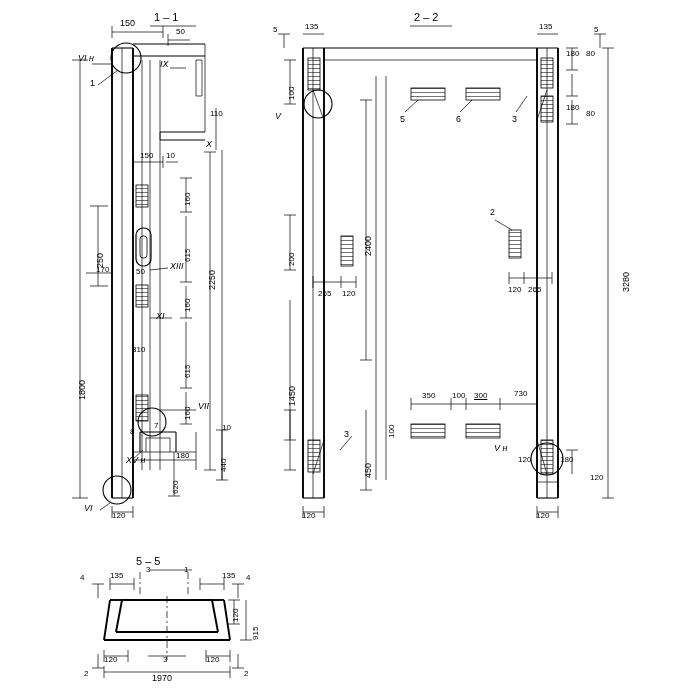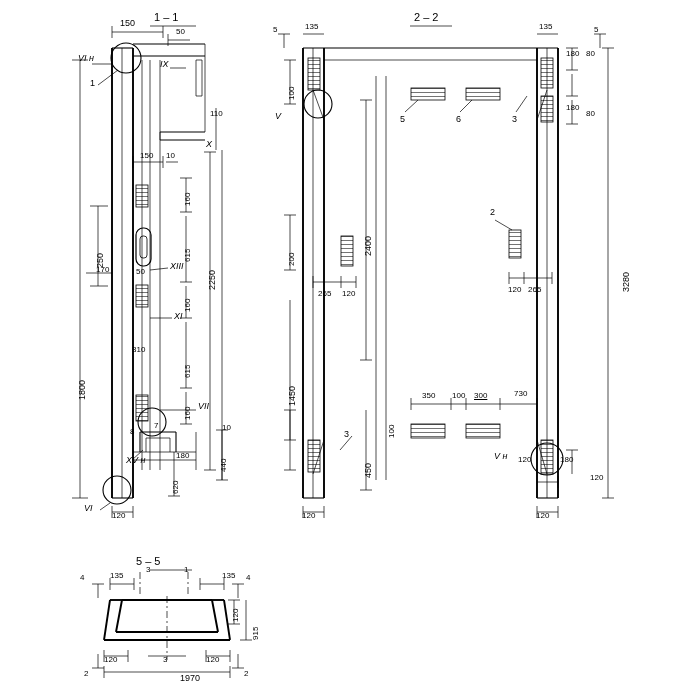--- a/index.html
+++ b/index.html
@@ -318,41 +318,41 @@
 <div class="t sm" style="left:222px;top:424px;">10</div>
 <div class="t rot" style="left:208px;top:290px;">2250</div>
 
 <div class="t rot" style="left:96px;top:268px;">250</div>
 <div class="t sm" style="left:96px;top:266px;">170</div>
 <div class="t rot" style="left:78px;top:400px;">1800</div>
 <div class="t sm" style="left:136px;top:268px;">50</div>
 <div class="t sm" style="left:132px;top:346px;">310</div>
 
 <div class="t ital" style="left:170px;top:262px;">XIII</div>
-<div class="t ital" style="left:174px;top:312px;">XI</div>
+<div class="t ital" style="left:156px;top:312px;">XI</div>
 <div class="t ital" style="left:198px;top:402px;">VII</div>
 <div class="t ital" style="left:126px;top:456px;">XV н</div>
 <div class="t ital" style="left:84px;top:504px;">VI</div>
 <div class="t sm" style="left:130px;top:428px;">8</div>
 <div class="t sm" style="left:154px;top:422px;">7</div>
 <div class="t sm" style="left:112px;top:512px;">120</div>
 
 <div class="t lg" style="left:414px;top:12px;">2 – 2</div>
 <div class="t sm" style="left:305px;top:23px;">135</div>
 <div class="t sm" style="left:273px;top:26px;">5</div>
 <div class="t sm" style="left:539px;top:23px;">135</div>
 <div class="t sm" style="left:594px;top:26px;">5</div>
 
 <div class="t ital" style="left:275px;top:112px;">V</div>
 <div class="t" style="left:400px;top:115px;">5</div>
 <div class="t" style="left:456px;top:115px;">6</div>
 <div class="t" style="left:512px;top:115px;">3</div>
 <div class="t" style="left:490px;top:208px;">2</div>
 <div class="t" style="left:344px;top:430px;">3</div>
-<div class="t ital" style="left:494px;top:444px;margin-top:8px;">V н</div>
+<div class="t ital" style="left:494px;top:444px;">V н</div>
 
 <div class="t sm rot" style="left:288px;top:100px;">100</div>
 <div class="t sm rot" style="left:288px;top:266px;">200</div>
 <div class="t rot" style="left:364px;top:256px;">2400</div>
 <div class="t rot" style="left:288px;top:406px;">1450</div>
 <div class="t sm rot" style="left:388px;top:438px;">100</div>
 <div class="t rot" style="left:364px;top:478px;">450</div>
 
 <div class="t sm" style="left:318px;top:290px;">265</div>
 <div class="t sm" style="left:342px;top:290px;">120</div>
@@ -380,17 +380,17 @@
 <div class="t sm" style="left:222px;top:572px;">135</div>
 <div class="t sm" style="left:80px;top:574px;">4</div>
 <div class="t sm" style="left:146px;top:566px;">3</div>
 <div class="t sm" style="left:184px;top:566px;">1</div>
 <div class="t sm" style="left:246px;top:574px;">4</div>
 <div class="t sm rot" style="left:232px;top:622px;">120</div>
 <div class="t sm rot" style="left:252px;top:640px;">915</div>
 <div class="t sm" style="left:104px;top:656px;">120</div>
 <div class="t sm" style="left:206px;top:656px;">120</div>
 <div class="t sm" style="left:163px;top:656px;">3</div>
-<div class="t" style="left:152px;top:674px;margin-left:28px;">1970</div>
+<div class="t" style="left:152px;top:674px;">1970</div>
 <div class="t sm" style="left:84px;top:670px;">2</div>
 <div class="t sm" style="left:244px;top:670px;">2</div>
 
 </div>
 
 </body></html>

